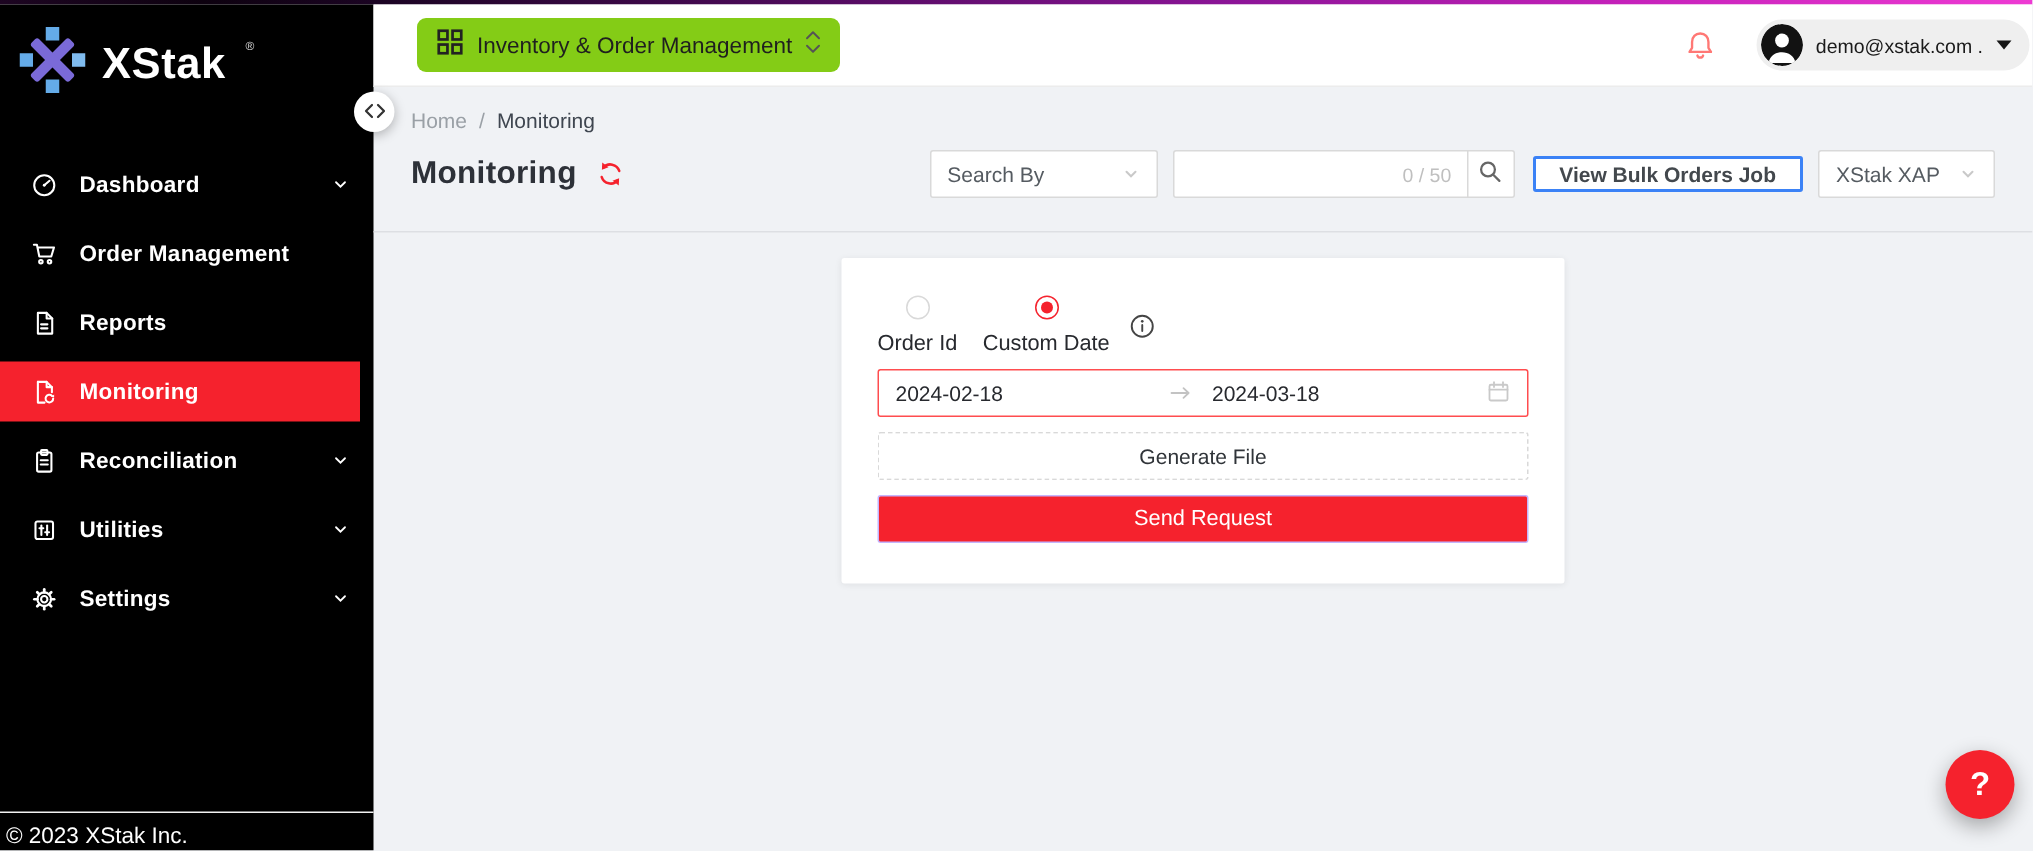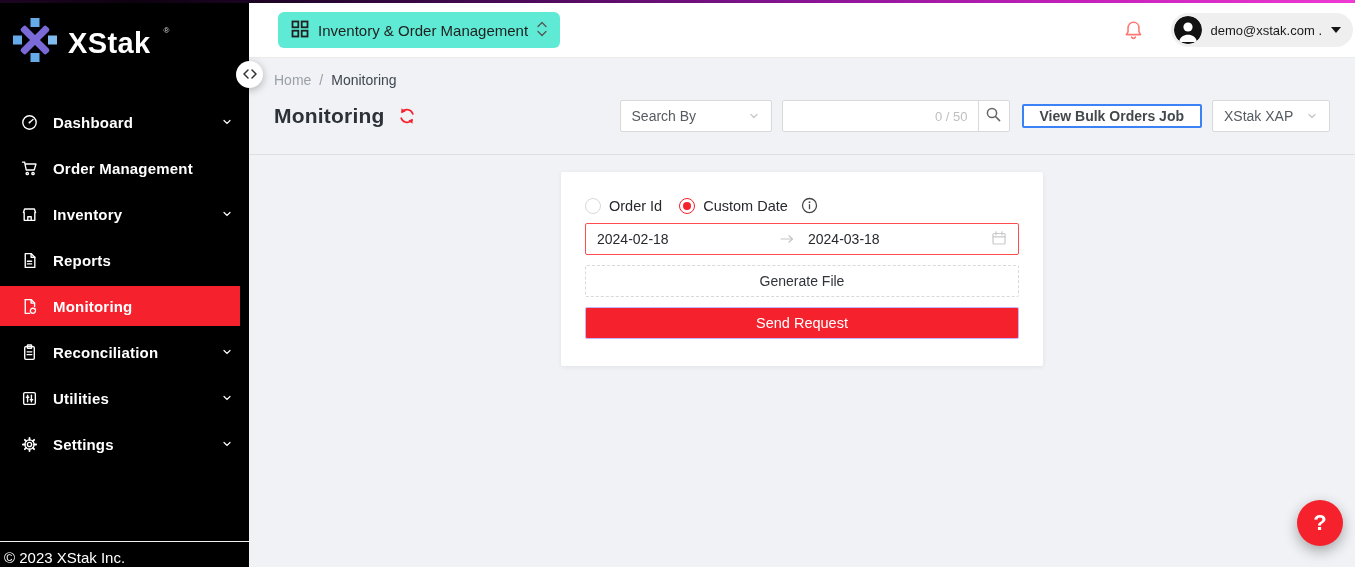--- a/index.html
+++ b/index.html
@@ -32,21 +32,21 @@
   .sidebar-footer { position:absolute; bottom:0; left:0; width:249px; height:26px;
     border-top:1px solid #f2f2f2; padding:7px 0 0 4px; font-size:15px; color:#fff; overflow:hidden; }
 
   .collapse-btn { position:absolute; left:236px; top:61px; width:27px; height:27px; border-radius:50%;
     background:#fff; border:none; box-shadow:0 2px 8px rgba(0,0,0,.28); display:flex; align-items:center;
     justify-content:center; z-index:6; padding:0; }
 
   
   .topbar { position:absolute; left:249px; top:3px; width:1106px; height:55px; background:#fff;
     border-bottom:1px solid #ececec; display:flex; align-items:center; }
-  .workspace-pill { margin-left:29px; display:flex; align-items:center; gap:9px; background:#5eead4;
+  .workspace-pill { margin-left:29px; display:flex; align-items:center; gap:9px; background:#84cc16;
     border:none; border-radius:6px; padding:0 13px; height:36px; font-size:15px; color:#1f1f1f; }
   .topbar-right { margin-left:auto; display:flex; align-items:center; gap:27px; padding-right:2px; }
   .bell-btn { background:none; border:none; padding:0; display:flex; }
   .user-pill { display:flex; align-items:center; gap:9px; background:#efefef; border:none;
     border-radius:18px; padding:3px 12px 3px 3px; height:34px; font-size:13px; color:#1a1a1a; }
   .avatar { width:28px; height:28px; border-radius:50%; overflow:hidden; display:flex; }
   .caret-down { width:0; height:0; border-left:5px solid transparent; border-right:5px solid transparent;
     border-top:6px solid #151515; }
 
   
@@ -72,21 +72,21 @@
   .counter { font-size:13px; color:#bfbfbf; white-space:nowrap; margin-left:6px; }
   .search-btn { width:32px; height:32px; background:#fff; border:1px solid #d9d9d9; margin-left:-1px;
     border-radius:0 2px 2px 0; display:flex; align-items:center; justify-content:center; padding:0; }
   .btn-default { height:24px; background:#fff; border:2px solid #3b82f6; border-radius:2px;
     padding:0 16px; font-size:14px; color:#43484d; margin-left:12px; white-space:nowrap;font-weight:bold; }
 
   
   .card { position:absolute; left:561px; top:172px; width:482px; background:#fff; border-radius:2px;
     box-shadow:0 1px 5px rgba(0,0,0,.07); padding:25px 24px 27px 24px; }
   .radio-row { display:flex; align-items:center; margin-bottom:9px; }
-  .radio { display:flex; align-items:center; gap:8px; font-size:14.5px; color:#27292e; cursor:pointer; }
+  .radio { display:flex; align-items:center; gap:8px; font-size:14.5px; color:#27292e; cursor:pointer;flex-direction:column; }
   .radio + .radio { margin-left:17px; }
   .radio-dot { width:16px; height:16px; border-radius:50%; border:1px solid #d9d9d9; background:#fff; position:relative; }
   .radio.checked .radio-dot { border-color:#f5222d; }
   .radio.checked .radio-dot::after { content:""; position:absolute; left:3px; top:3px; width:8px; height:8px;
     border-radius:50%; background:#f5222d; }
   .info-btn { background:none; border:none; padding:0; margin-left:13px; display:flex; }
 
   .date-range { display:flex; align-items:center; height:32px; border:1px solid #ff4d4f; border-radius:2px;
     padding:0 11px; font-size:14px; color:#27292e; cursor:pointer; }
   .date-input { border:none; outline:none; font-size:14px; color:#27292e; background:transparent;
@@ -148,35 +148,20 @@
       <span class="nav-icon">
         <svg viewBox="0 0 16 16" fill="none" stroke="#fff" stroke-width="1.3" stroke-linecap="round" stroke-linejoin="round">
           <path d="M1.5 2h1.9l1.5 7.4h7.5l1.7-5.6H4"></path>
             <circle cx="5.9" cy="12.7" r="1.1"></circle>
             <circle cx="11.3" cy="12.7" r="1.1"></circle>
         </svg>
         </span>
       <span class="nav-label">Order Management</span>
     </div>
 
-    <div class="nav-item">
-      <span class="nav-icon">
-        <svg viewBox="0 0 16 16" fill="none" stroke="#fff" stroke-width="1.3" stroke-linecap="round" stroke-linejoin="round">
-          <path d="M2.3 6.2 3.4 2.8h9.2l1.1 3.4"></path>
-            <path d="M3 6.2v7.3h10V6.2"></path>
-            <path d="M6.4 13.5v-3.4h3.2v3.4"></path>
-        </svg>
-        </span>
-      <span class="nav-label">Inventory</span>
-      <span class="nav-chevron">
-        <svg viewBox="0 0 16 16" fill="none" stroke="#fff" stroke-width="1.6" stroke-linecap="round">
-            <polyline points="4,6 8,10 12,6"></polyline>
-          </svg>
-        </span>
-    </div>
 
     <div class="nav-item">
       <span class="nav-icon">
         <svg viewBox="0 0 16 16" fill="none" stroke="#fff" stroke-width="1.3" stroke-linecap="round" stroke-linejoin="round">
           <path d="M4 1.5h5.5L13 5v9.5H4z"></path>
             <path d="M9.5 1.5V5H13"></path>
             <path d="M6 8.7h4"></path>
             <path d="M6 11.2h4"></path>
         </svg>
         </span>

